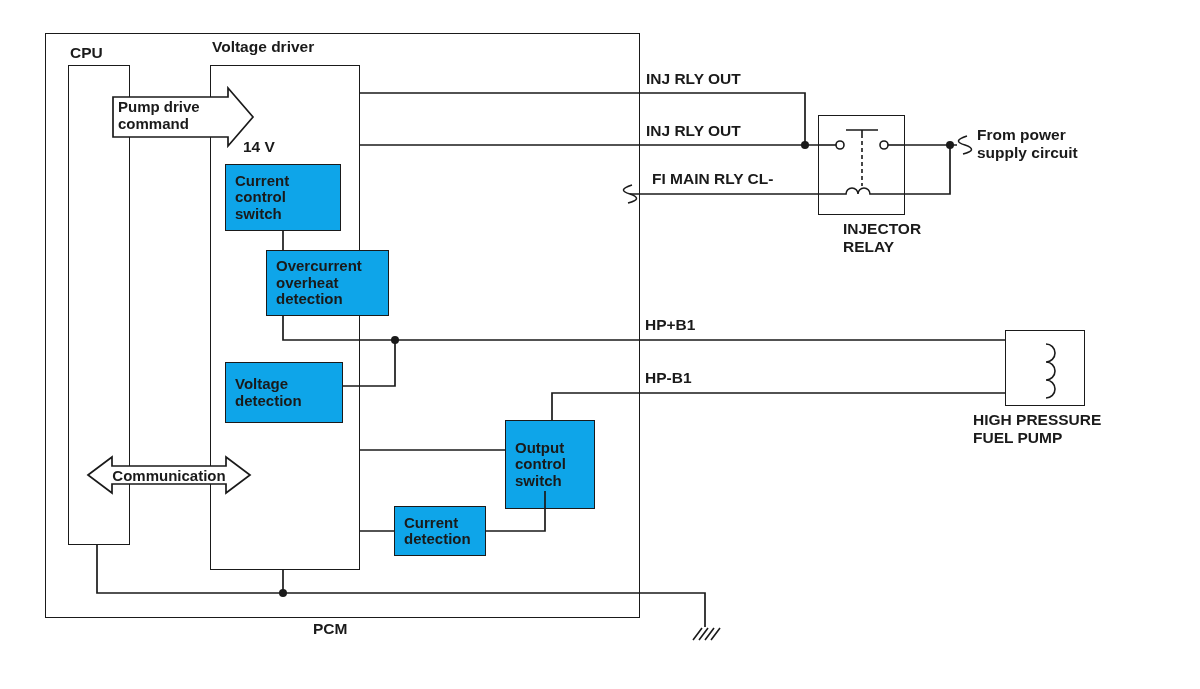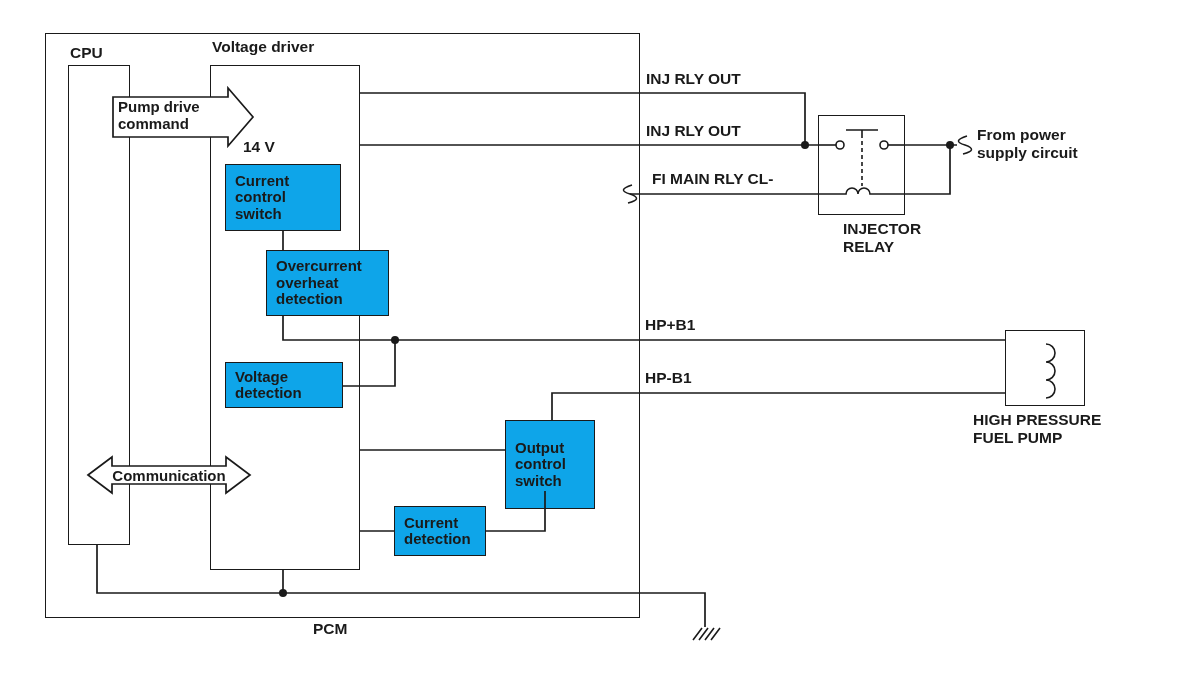--- a/index.html
+++ b/index.html
@@ -24,21 +24,21 @@
   <div class="box" style="left:210px; top:65px; width:150px; height:505px;"></div>
   <div class="box" style="left:818px; top:115px; width:87px; height:100px;"></div>
   <div class="box" style="left:1005px; top:330px; width:80px; height:76px;"></div>
 
   <div class="cblock" style="left:225px; top:164px; width:116px; height:67px;">Current
 control
 switch</div>
   <div class="cblock" style="left:222px; top:250px; width:123px; height:66px;margin-left:44px;">Overcurrent
 overheat
 detection</div>
-  <div class="cblock" style="left:225px; top:362px; width:118px; height:46px;">Voltage
+  <div class="cblock" style="left:225px; top:362px; width:118px; height:61px;">Voltage
 detection</div>
   <div class="cblock" style="left:505px; top:420px; width:90px; height:89px;">Output
 control
 switch</div>
   <div class="cblock" style="left:394px; top:506px; width:92px; height:50px;">Current
 detection</div>
 
   <svg class="wires" width="1200" height="689" viewBox="0 0 1200 689">
     <g stroke="#1a1a1a" stroke-width="1.7" fill="none">
       <path d="M 360 93 H 805 V 145"></path>

